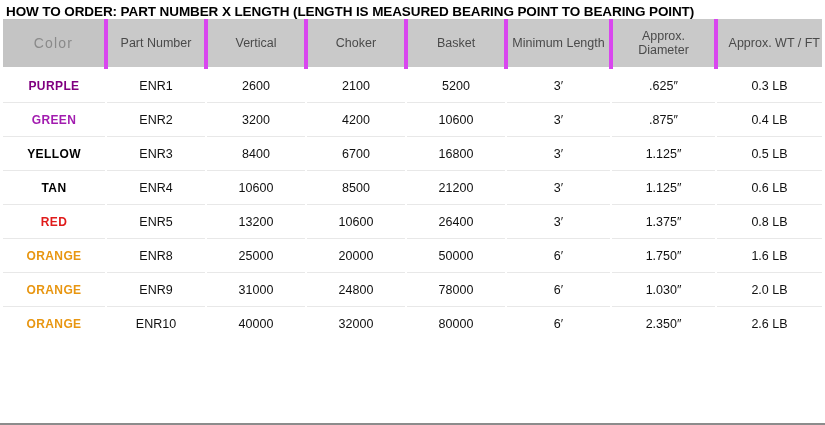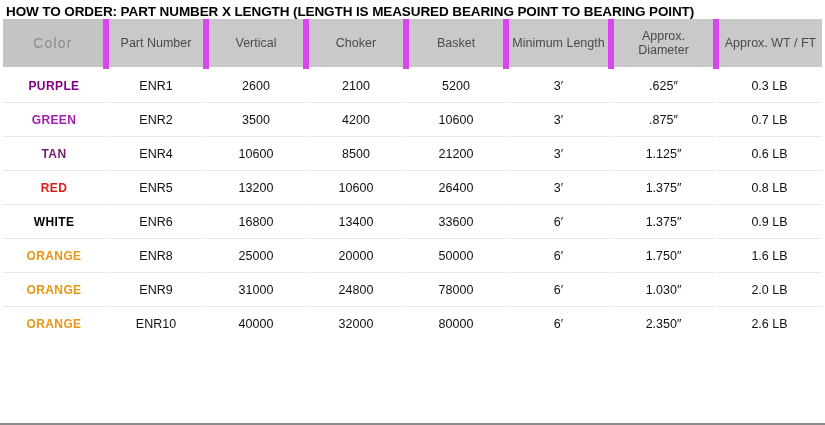--- a/index.html
+++ b/index.html
@@ -38,35 +38,36 @@
     width: 819px;
     margin-left: 3px;
     table-layout: fixed;
   }
   table.capacity th {
     background: #c9c9c9;
     color: #4a4a4a;
     font-size: 12.5px;
     font-weight: normal;
     text-align: center;
-    border-right: 6px solid #d946ef;
+    border-right: 4px solid #d946ef;
     border-bottom: 2px solid #ffffff;
     padding: 7px 2px;
     line-height: 1.15;
     height: 34px;
     vertical-align: middle;
   }
   table.capacity th.col-color {
     background: #c4c4c4;
     color: #8a8a8a;
     font-size: 14px;
     letter-spacing: 1.2px;
   }
   table.capacity th:last-child {
     border-right: none;
+    text-align: right;
   }
   table.capacity td {
     font-size: 12.5px;
     text-align: center;
     border-right: 2px solid #ffffff;
     border-bottom: 1px solid #e8e8e8;
     padding: 5px 2px;
     height: 23px;
     vertical-align: middle;
     background: #ffffff;
@@ -130,56 +131,56 @@
           <td>2600</td>
           <td>2100</td>
           <td>5200</td>
           <td>3′</td>
           <td>.625″</td>
           <td>0.3 LB</td>
         </tr>
         <tr>
           <td class="cell-color" style="color: #a21caf;">GREEN</td>
           <td>ENR2</td>
-          <td>3500</td>
+          <td>3200</td>
           <td>4200</td>
           <td>10600</td>
           <td>3′</td>
           <td>.875″</td>
-          <td>0.7 LB</td>
-        </tr>
-        <tr>
-          <td class="cell-color" style="color: #701a75;">TAN</td>
+          <td>0.4 LB</td>
+        </tr>
+        <tr>
+          <td class="cell-color" style="color: rgb(0, 0, 0);">YELLOW</td>
+          <td>ENR3</td>
+          <td>8400</td>
+          <td>6700</td>
+          <td>16800</td>
+          <td>3′</td>
+          <td>1.125″</td>
+          <td>0.5 LB</td>
+        </tr>
+        <tr>
+          <td class="cell-color" style="color: #000000;">TAN</td>
           <td>ENR4</td>
           <td>10600</td>
           <td>8500</td>
           <td>21200</td>
           <td>3′</td>
           <td>1.125″</td>
           <td>0.6 LB</td>
         </tr>
         <tr>
           <td class="cell-color" style="color: rgb(224, 27, 27); text-align: center;">RED</td>
           <td>ENR5</td>
           <td>13200</td>
           <td>10600</td>
           <td>26400</td>
           <td>3′</td>
           <td>1.375″</td>
           <td>0.8 LB</td>
-        </tr>
-        <tr>
-          <td class="cell-color" style="color: rgb(0, 0, 0);">WHITE</td>
-          <td>ENR6</td>
-          <td>16800</td>
-          <td>13400</td>
-          <td>33600</td>
-          <td>6′</td>
-          <td>1.375″</td>
-          <td>0.9 LB</td>
         </tr>
         <tr>
           <td class="cell-color" style="color: rgb(232, 150, 17);">ORANGE</td>
           <td>ENR8</td>
           <td>25000</td>
           <td>20000</td>
           <td>50000</td>
           <td>6′</td>
           <td>1.750″</td>
           <td>1.6 LB</td>

